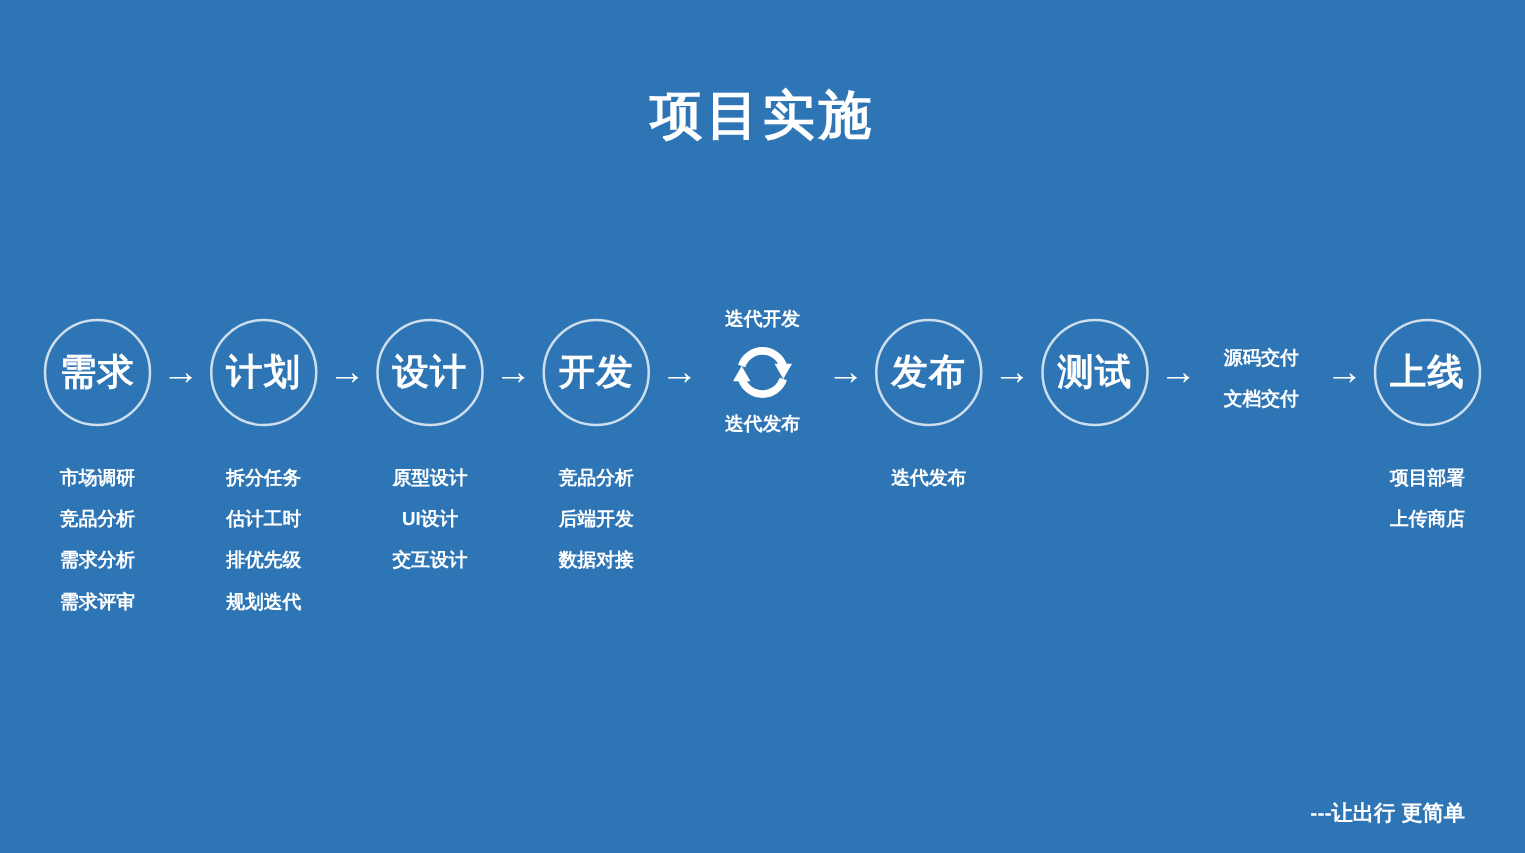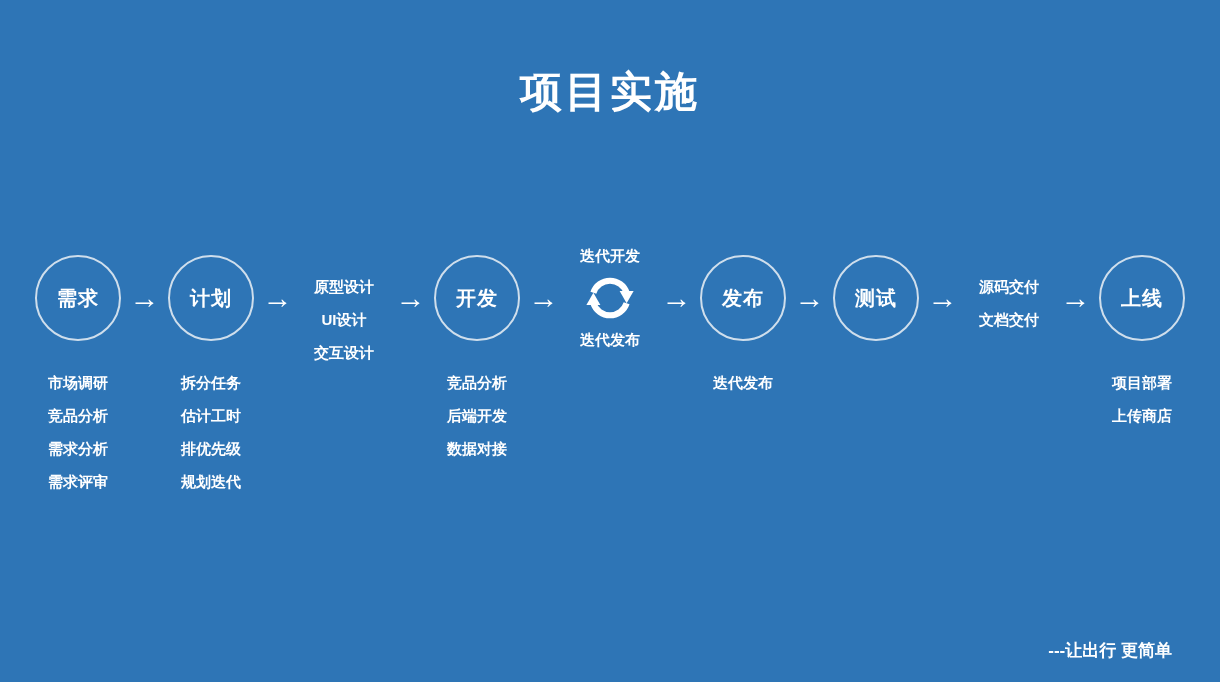--- a/index.html
+++ b/index.html
@@ -51,21 +51,21 @@
   .circle {
     width: 86px;
     height: 86px;
     border: 2px solid rgba(235, 241, 246, 0.85);
     border-radius: 50%;
     display: flex;
     align-items: center;
     justify-content: center;
   }
   .circle span {
-    font-size: 20px;
+    font-size: 29px;
     font-weight: bold;
     letter-spacing: 1px;
     color: #ffffff;
   }
   .arrow {
     flex: 0 0 43px;
     width: 43px;
     height: 96px;
     display: flex;
     align-items: center;
@@ -141,20 +141,25 @@
       <div class="item">拆分任务</div>
       <div class="item">估计工时</div>
       <div class="item">排优先级</div>
       <div class="item">规划迭代</div>
     </div>
   </div>
 
   <div class="arrow">→</div>
 
   <div class="col">
+    <div class="node-area">
+      <div class="circle">
+        <span>设计</span>
+      </div>
+    </div>
     <div class="items">
       <div class="item">原型设计</div>
       <div class="item">UI设计</div>
       <div class="item">交互设计</div>
     </div>
   </div>
 
   <div class="arrow">→</div>
 
   <div class="col">

